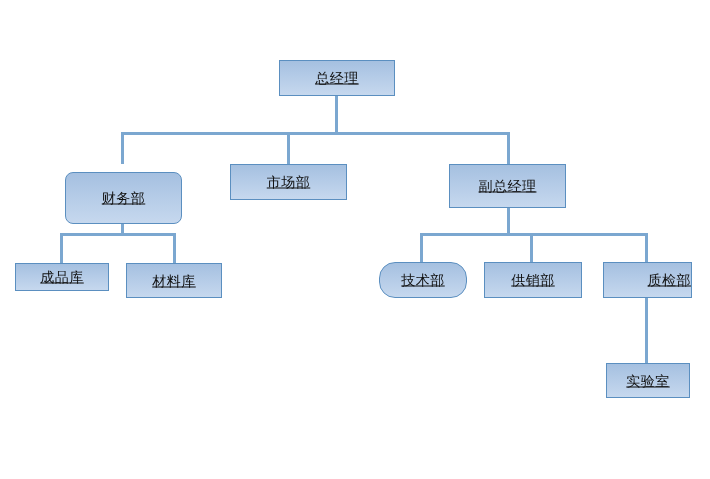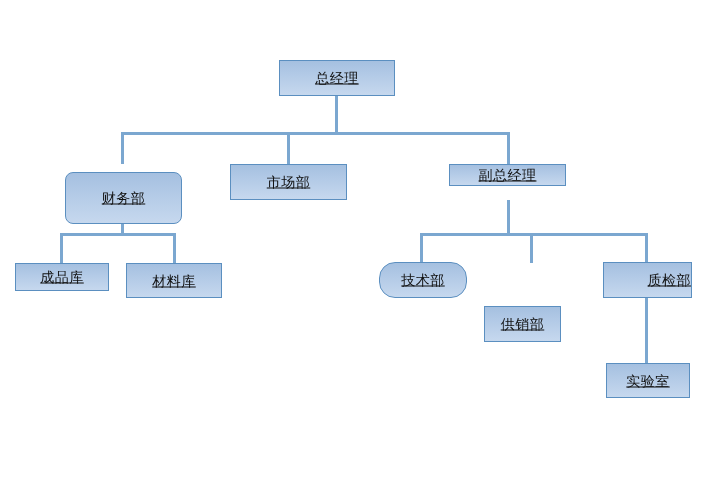--- a/index.html
+++ b/index.html
@@ -69,33 +69,33 @@
   <div id="node-layer">
       <div class="org-node" style="left: 279px; top: 60px; width: 116px; height: 36px; border-color: rgb(91, 143, 192);">
         <span class="node-label">总经理</span>
       </div>
       <div class="org-node" style="left: 65px; top: 172px; width: 117px; height: 52px; border-color: rgb(91, 143, 192); border-radius: 8px;">
         <span class="node-label">财务部</span>
       </div>
       <div class="org-node" style="left: 230px; top: 164px; width: 117px; height: 36px; border-color: rgb(91, 143, 192);">
         <span class="node-label">市场部</span>
       </div>
-      <div class="org-node" style="left: 449px; top: 164px; width: 117px; height: 22px; border-color: rgb(91, 143, 192);">
+      <div class="org-node" style="left: 449px; top: 164px; width: 117px; height: 44px; border-color: rgb(91, 143, 192);">
         <span class="node-label">副总经理</span>
       </div>
       <div class="org-node" style="left: 15px; top: 263px; width: 94px; height: 28px; border-color: rgb(91, 143, 192);">
         <span class="node-label">成品库</span>
       </div>
       <div class="org-node" style="left: 126px; top: 263px; width: 96px; height: 35px; border-color: rgb(91, 143, 192);">
         <span class="node-label">材料库</span>
       </div>
       <div class="org-node" style="left: 379px; top: 262px; width: 88px; height: 36px; border-color: rgb(91, 143, 192); border-radius: 16px;">
         <span class="node-label">技术部</span>
       </div>
-      <div class="org-node" style="left: 484px; top: 262px; width: 77px; height: 36px; border-color: rgb(91, 143, 192); margin-top: 44px;">
+      <div class="org-node" style="left: 484px; top: 262px; width: 98px; height: 36px; border-color: rgb(91, 143, 192);">
         <span class="node-label">供销部</span>
       </div>
       <div class="org-node" style="left: 603px; top: 262px; width: 89px; height: 36px; border-color: rgb(91, 143, 192); justify-content: flex-end;">
         <span class="node-label">质检部</span>
       </div>
       <div class="org-node" style="left: 606px; top: 363px; width: 84px; height: 35px; border-color: rgb(91, 143, 192);">
         <span class="node-label">实验室</span>
       </div>
     </div>
 </div>

